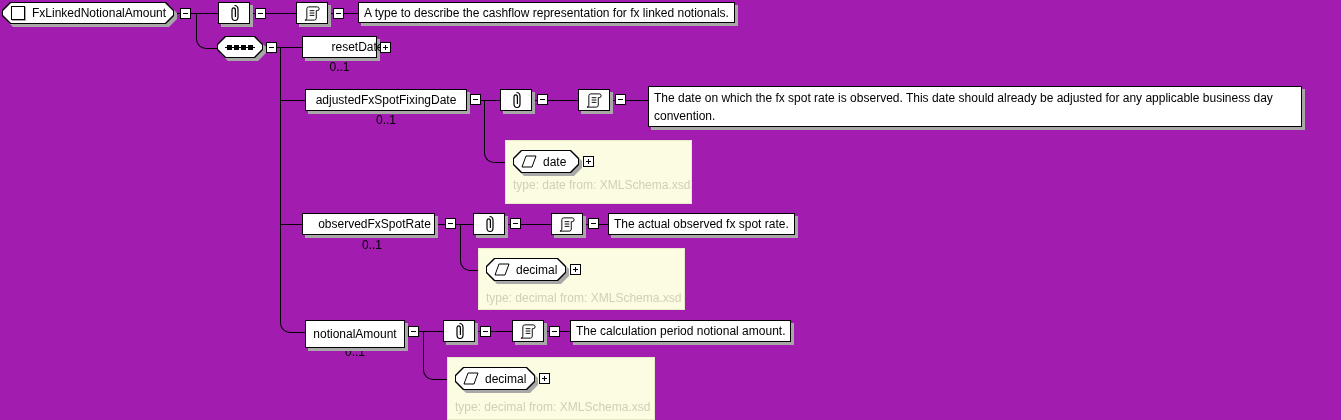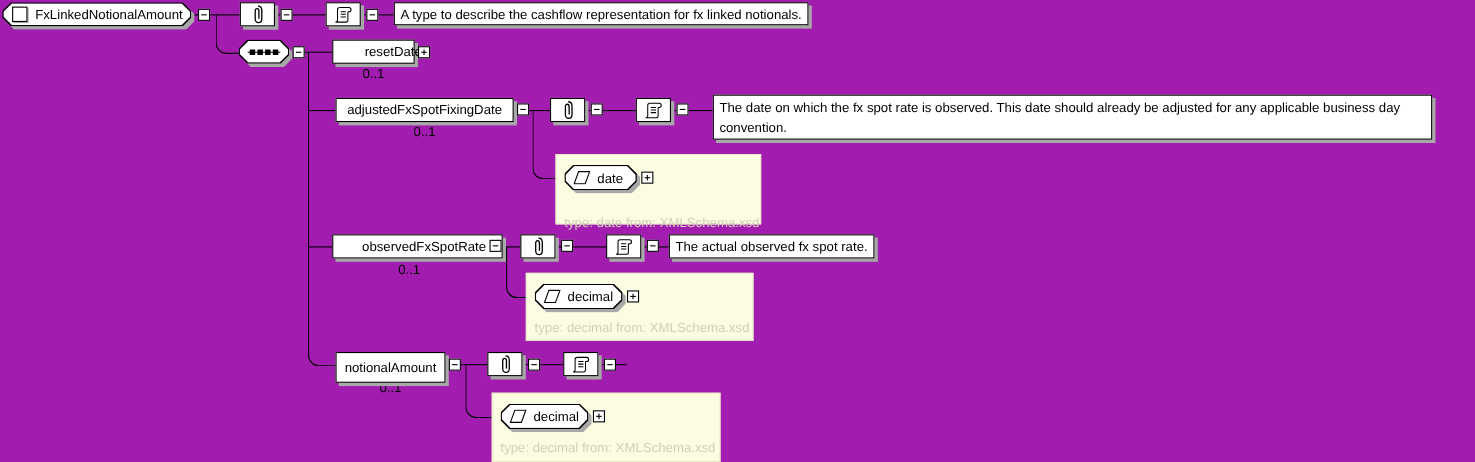--- a/index.html
+++ b/index.html
@@ -169,23 +169,23 @@
     <div class="ct" style="padding-left:8px;">
       <span style="margin-right:6px;">
         <svg width="16" height="13" viewBox="0 0 16 13">
             <polygon points="1,12 5,1 15,1 11,12" fill="#fff" stroke="#000"></polygon>
           </svg>
       </span>
       <span>date</span>
     </div>
   </div>
   <div class="tg plus" style="left:583px;top:156px;"></div>
-  <div class="typenote" style="left:513px;top:195px;">type: date from: XMLSchema.xsd</div>
-
-  <div class="ebox" style="left:302px;top:213px;width:155px;height:22px;padding-left:12px;">
+  <div class="typenote" style="left:513px;top:178px;">type: date from: XMLSchema.xsd</div>
+
+  <div class="ebox" style="left:302px;top:213px;width:133px;height:22px;padding-left:12px;">
     <span>observedFxSpotRate</span>
   </div>
   <div class="tg" style="left:445px;top:218px;"></div>
   <div class="card" style="left:302px;top:238px;width:140px;">0..1</div>
 
   <div class="iconbox" style="left:473px;top:213px;width:32px;height:22px;">
     <span>
       <svg width="13" height="18" viewBox="0 0 13 18">
           <path d="M6.5 1.5 C9 1.5 10 3 10 5.5 L10 13 C10 15.2 8.8 16.5 7 16.5 C5.2 16.5 4 15.2 4 13 L4 6 C4 4.6 4.7 3.8 5.7 3.8 C6.7 3.8 7.4 4.6 7.4 6 L7.4 13" fill="none" stroke="#000" stroke-width="1.2"></path>
         </svg>
@@ -244,20 +244,23 @@
     <span>
       <svg width="17" height="17" viewBox="0 0 18 18">
           <path d="M5 2 h9 a2 2 0 0 1 0 4 h-1" fill="none" stroke="#000"></path>
           <path d="M5 2 a2 2 0 0 0 -2 2 v10 a2 2 0 0 1 -2 2 h10 a2 2 0 0 0 2 -2 v-8" fill="none" stroke="#000"></path>
           <path d="M6 6 h5 M6 8.5 h5 M6 11 h5" stroke="#000" fill="none"></path>
         </svg>
     </span>
   </div>
   <div class="tg" style="left:549px;top:326px;"></div>
 
+  <div class="docbox nowrap" style="left:570px;top:320px;height:22px;">
+    <span>The calculation period notional amount.</span>
+  </div>
 
   <div class="typebox" style="left:447px;top:357px;width:208px;height:63px;"></div>
   <div class="oct" style="left:455px;top:367px;width:80px;height:23px;">
     <div class="lyr sh"></div>
     <div class="lyr bd"></div>
     <div class="lyr fl"></div>
     <div class="ct" style="padding-left:8px;">
       <span style="margin-right:6px;">
         <svg width="16" height="13" viewBox="0 0 16 13">
             <polygon points="1,12 5,1 15,1 11,12" fill="#fff" stroke="#000"></polygon>

